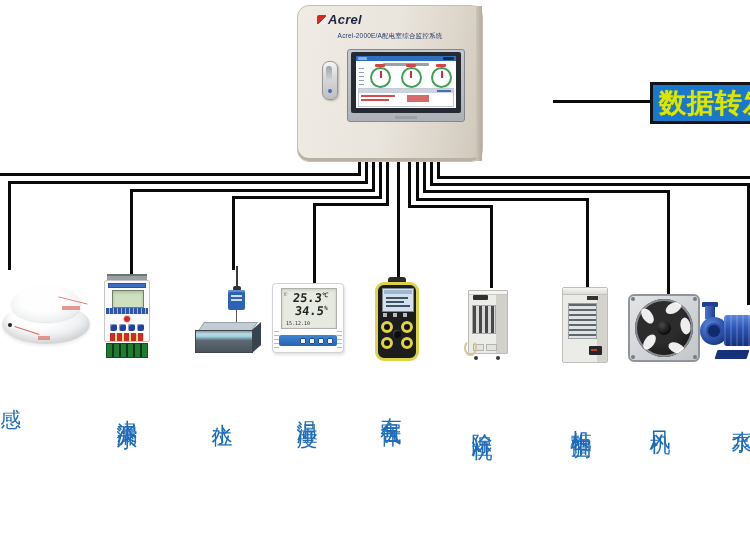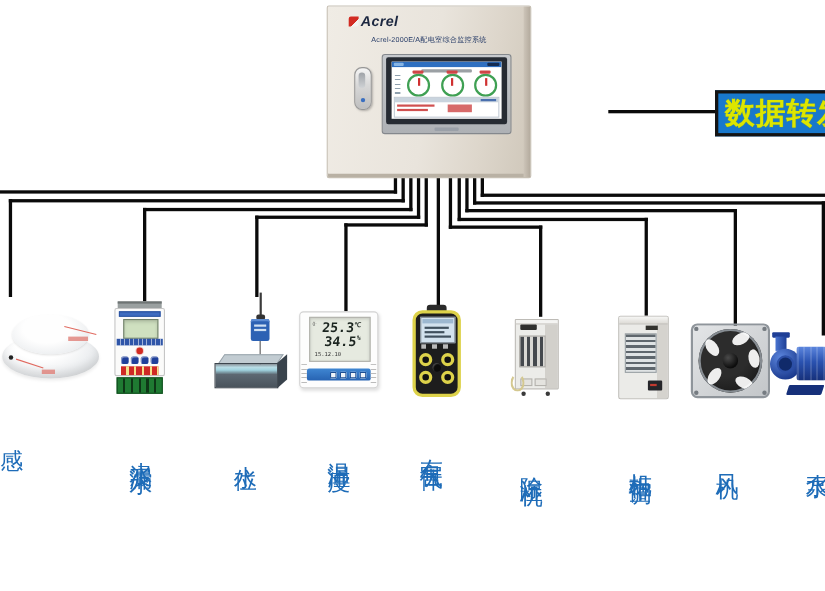--- a/index.html
+++ b/index.html
@@ -3,21 +3,21 @@
 <meta charset="utf-8">
 <style>
   html,body{margin:0;padding:0;background:#fff;}
   #canvas{position:relative;width:750px;height:537px;background:#ffffff;overflow:hidden;
           font-family:"Liberation Sans",sans-serif;}
   
   .wire{position:absolute;background:#0a0a0a;}
   
   .panel{position:absolute;left:297px;top:5px;width:184px;height:155px;
          background:linear-gradient(100deg,#f0ece5 0%,#e9e4dc 50%,#ddd6cb 76%,#cfc7ba 100%);
-         border:1px solid #c6bfb3;border-radius:2px;box-shadow:inset 0 -3px 0 #b9b1a4;}
+         border:1px solid #c6bfb3;border-radius:12px;box-shadow:inset 0 -3px 0 #b9b1a4;}
   .panel .edge{position:absolute;right:0;top:0;width:6px;height:100%;
          background:linear-gradient(90deg,#cdc5b9,#b4ab9e);}
   .brand{position:absolute;left:19px;top:6px;display:flex;align-items:center;gap:2px;}
   .brand .mark{width:9px;height:9px;background:linear-gradient(135deg,#d22b22 60%,#f2f2f0 60%);
          border-radius:2px 0 2px 0;}
   .brand .word{font-size:13px;font-weight:bold;font-style:italic;color:#1c2740;letter-spacing:.3px;}
   .panel-title{position:absolute;left:0;top:26px;width:100%;text-align:center;
          font-size:6.5px;color:#253a66;letter-spacing:.2px;}
   .handle{position:absolute;left:24px;top:55px;width:14px;height:37px;border-radius:7px;
          background:linear-gradient(180deg,#f5f5f5,#d9d9d9 40%,#bfbfbf);border:1px solid #979797;

